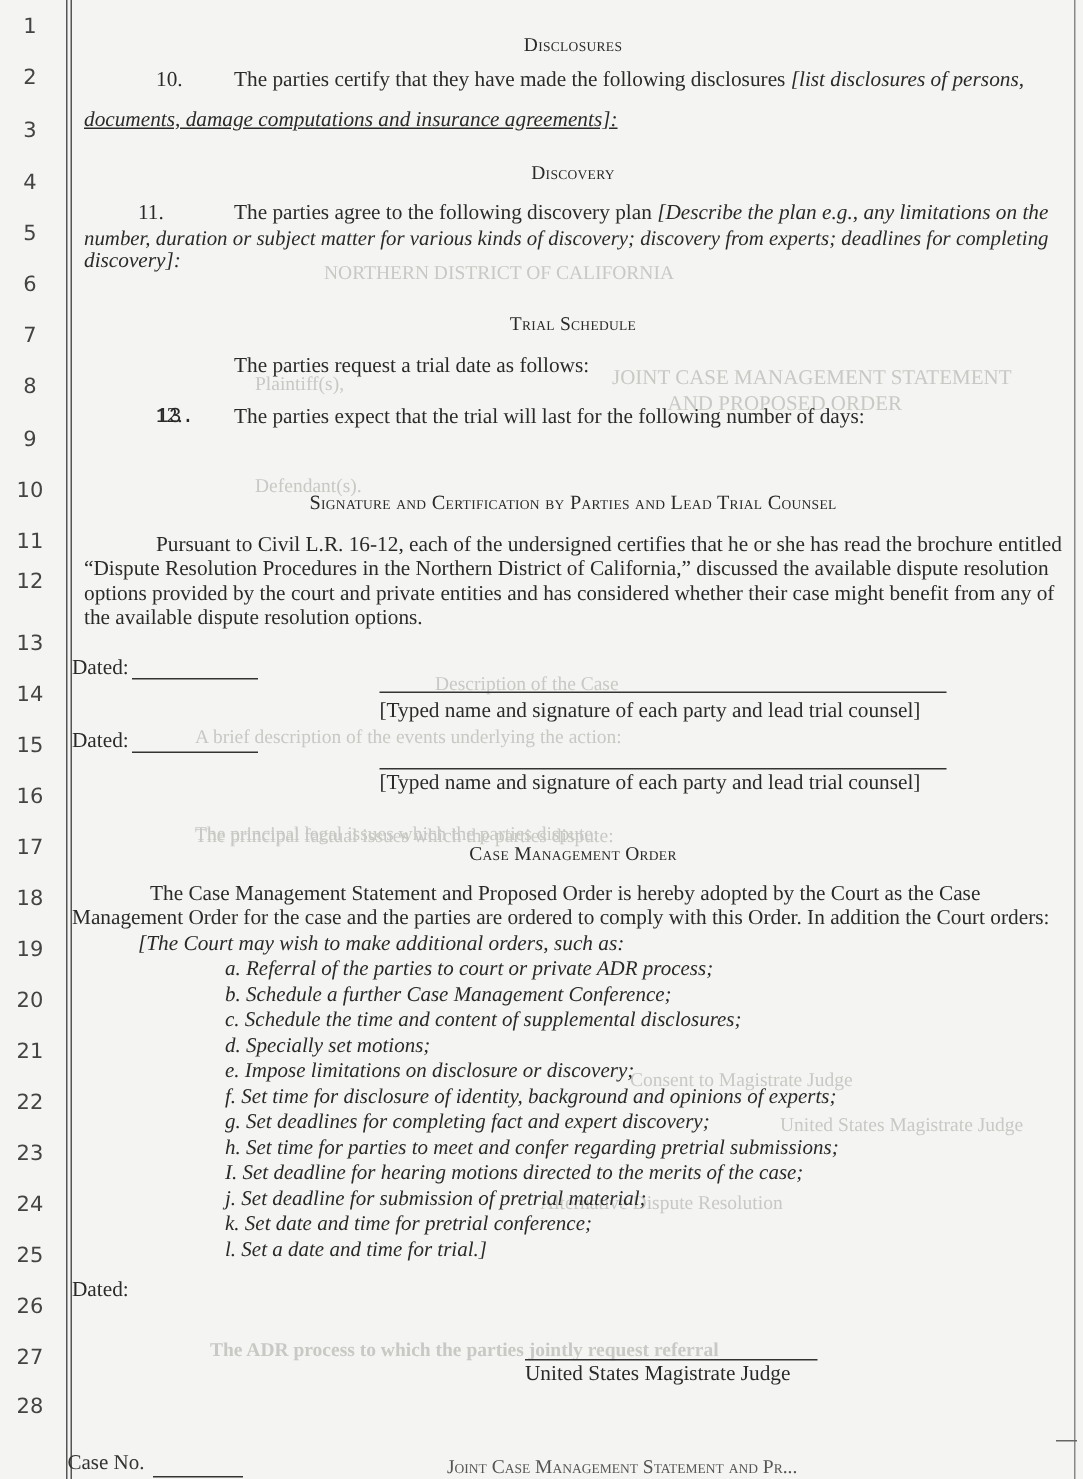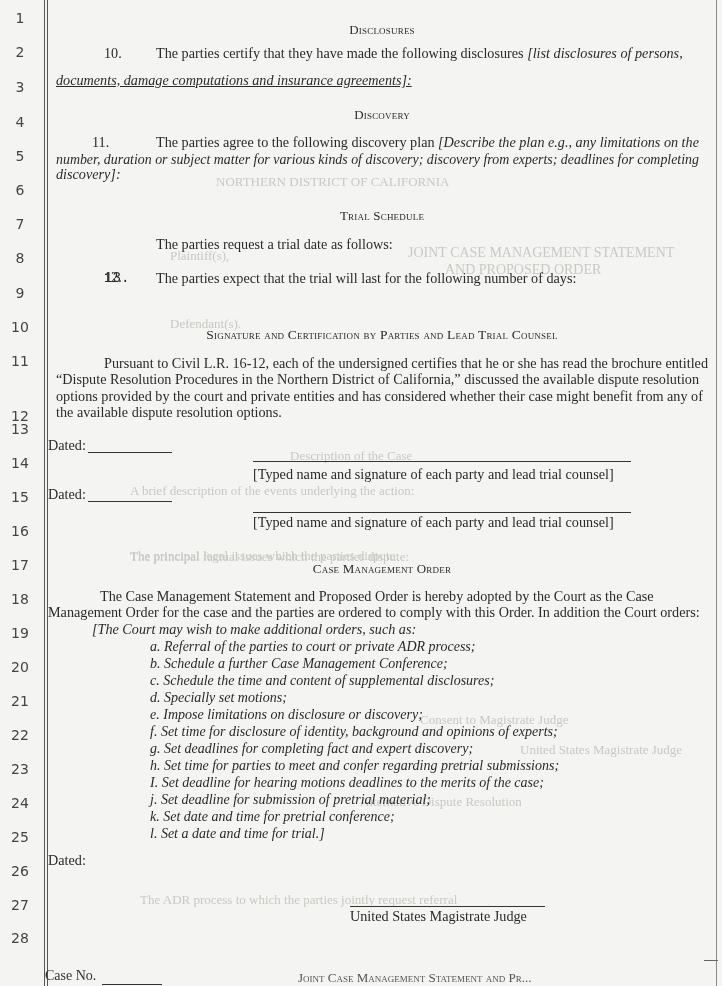--- a/index.html
+++ b/index.html
@@ -46,39 +46,39 @@
   <div class="ghost" style="left:445px; top:262px; font-size:14px;">AND PROPOSED ORDER</div>
   <div class="ghost" style="left:170px; top:248px;">Plaintiff(s),</div>
   <div class="ghost" style="left:170px; top:316px;">Defendant(s).</div>
   <div class="ghost" style="left:290px; top:448px;">Description of the Case</div>
   <div class="ghost" style="left:130px; top:483px;">A brief description of the events underlying the action:</div>
   <div class="ghost" style="left:130px; top:516px;margin-top:33px;">The principal factual issues which the parties dispute:</div>
   <div class="ghost" style="left:130px; top:548px;">The principal legal issues which the parties dispute:</div>
   <div class="ghost" style="left:420px; top:712px;">Consent to Magistrate Judge</div>
   <div class="ghost" style="left:360px; top:794px;">Alternative Dispute Resolution</div>
   <div class="ghost" style="left:520px; top:742px;">United States Magistrate Judge</div>
-  <div class="ghost" style="left:140px; top:892px;">The ADR process to which the parties jointly request referral</div>
+  <div class="ghost" style="left:140px; top:892px;font-weight:bold;">The ADR process to which the parties jointly request referral</div>
 
   <div class="rule-l1"></div>
   <div class="rule-l2"></div>
   <div class="rule-r"></div>
   <div class="tick-r"></div>
 
   <div class="ln" style="top:10px;">1</div>
   <div class="ln" style="top:44px;">2</div>
   <div class="ln" style="top:79px;">3</div>
   <div class="ln" style="top:114px;">4</div>
   <div class="ln" style="top:148px;">5</div>
   <div class="ln" style="top:182px;">6</div>
   <div class="ln" style="top:216px;">7</div>
   <div class="ln" style="top:250px;">8</div>
   <div class="ln" style="top:285px;">9</div>
   <div class="ln" style="top:319px;">10</div>
   <div class="ln" style="top:353px;">11</div>
-  <div class="ln" style="top:408px;">12</div>
+  <div class="ln" style="top:380px;">12</div>
   <div class="ln" style="top:421px;">13</div>
   <div class="ln" style="top:455px;">14</div>
   <div class="ln" style="top:489px;">15</div>
   <div class="ln" style="top:523px;">16</div>
   <div class="ln" style="top:557px;">17</div>
   <div class="ln" style="top:591px;">18</div>
   <div class="ln" style="top:625px;">19</div>
   <div class="ln" style="top:659px;">20</div>
   <div class="ln" style="top:693px;">21</div>
   <div class="ln" style="top:727px;">22</div>
@@ -132,21 +132,21 @@
   <div class="t i" style="left:48px; top:621px;margin-left:44px;">[The Court may wish to make additional orders, such as:</div>
 
   <div class="list-item" style="top:638px;">a. Referral of the parties to court or private ADR process;</div>
   <div class="list-item" style="top:655px;">b. Schedule a further Case Management Conference;</div>
   <div class="list-item" style="top:672px;">c. Schedule the time and content of supplemental disclosures;</div>
   <div class="list-item" style="top:689px;">d. Specially set motions;</div>
   <div class="list-item" style="top:706px;">e. Impose limitations on disclosure or discovery;</div>
   <div class="list-item" style="top:723px;">f. Set time for disclosure of identity, background and opinions of experts;</div>
   <div class="list-item" style="top:740px;">g. Set deadlines for completing fact and expert discovery;</div>
   <div class="list-item" style="top:757px;">h. Set time for parties to meet and confer regarding pretrial submissions;</div>
-  <div class="list-item" style="top:774px;">I. Set deadline for hearing motions deadlines to the merits of the case;</div>
+  <div class="list-item" style="top:774px;">I. Set deadline for hearing motions directed to the merits of the case;</div>
   <div class="list-item" style="top:791px;">j. Set deadline for submission of pretrial material;</div>
   <div class="list-item" style="top:808px;">k. Set date and time for pretrial conference;</div>
   <div class="list-item" style="top:825px;">l. Set a date and time for trial.]</div>
 
   <div class="t" style="left:48px; top:852px;">Dated:</div>
   <div class="uline" style="left:350px; top:906px; width:195px;"></div>
   <div class="t" style="left:350px; top:908px;">United States Magistrate Judge</div>
 
   <div class="footer" style="left:45px; top:968px;">Case No.</div>
   <div class="uline" style="left:102px; top:984px; width:60px;"></div>

